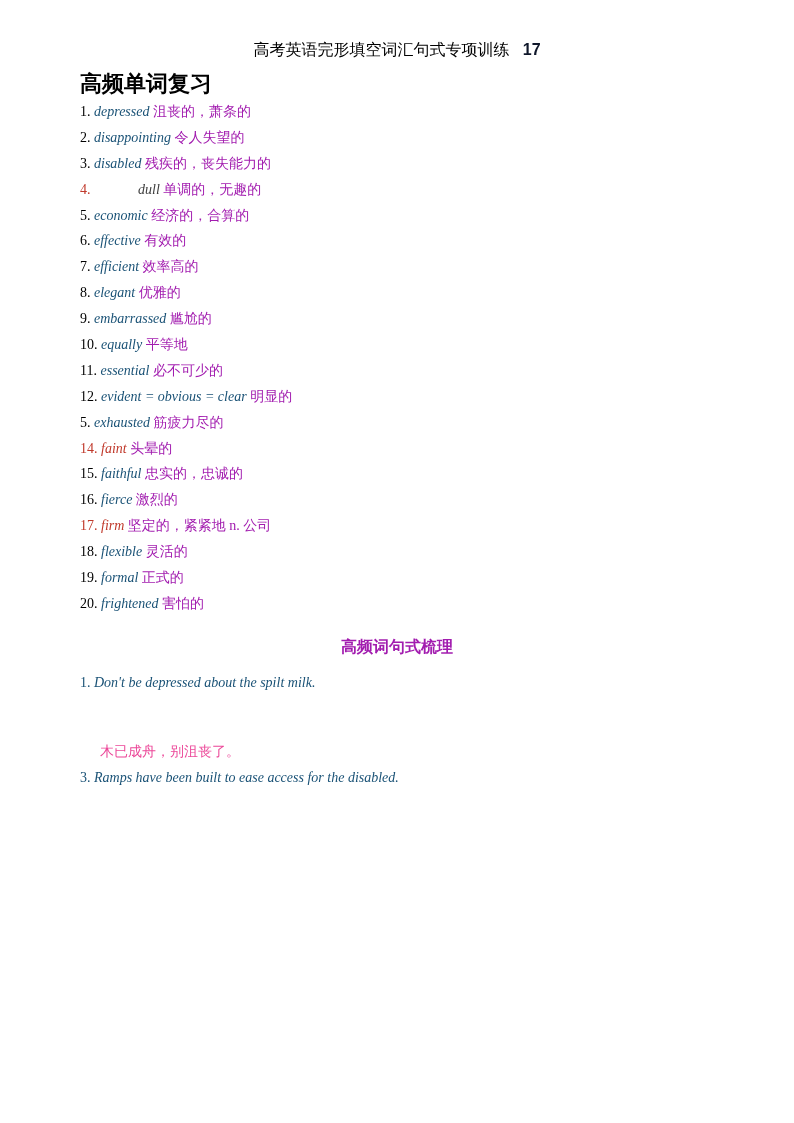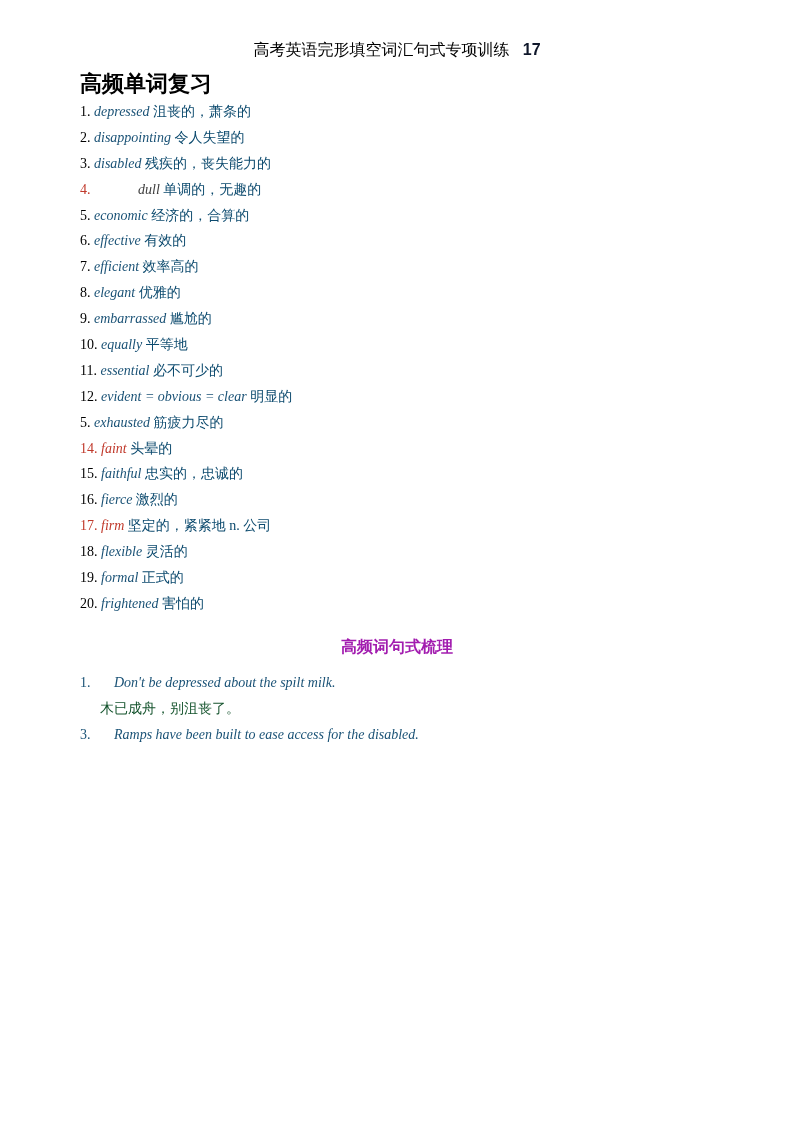--- a/index.html
+++ b/index.html
@@ -43,21 +43,21 @@
       color: #000;
     }
     .word-list li .num {
       color: #000;
     }
     .word-list li .english {
       color: #1a5276;
       font-style: italic;
     }
     .word-list li .chinese {
-      color: #0c4a6e;
+      color: #a21caf;
       margin-top: 8px;
     }
     .section-title {
       text-align: center;
       font-size: 16px;
       font-weight: bold;
       color: #a21caf;
       margin-bottom: 12px;
       font-family: "SimHei", "黑体", sans-serif;
     }
@@ -67,26 +67,26 @@
     .sentence-list li {
       font-size: 14px;
       line-height: 1.85;
     }
     .sentence-list li .snum {
       color: #000;
     }
     .sentence-list li .en-sentence {
       color: #1a5276;
       font-style: italic;
-      margin-left: 20px;
     }
     .sentence-list li .cn-sentence {
-      color: #14532d;
+      color: #ec4899;
       display: block;
       margin-left: 20px;
+      margin-top: 43px;
     }
   </style>
 </head>
 <body>
 
 <div class="main-title">
   <span>高考英语完形填空词汇句式专项训练</span>
   &nbsp;
   <span class="number">17</span>
 </div>

